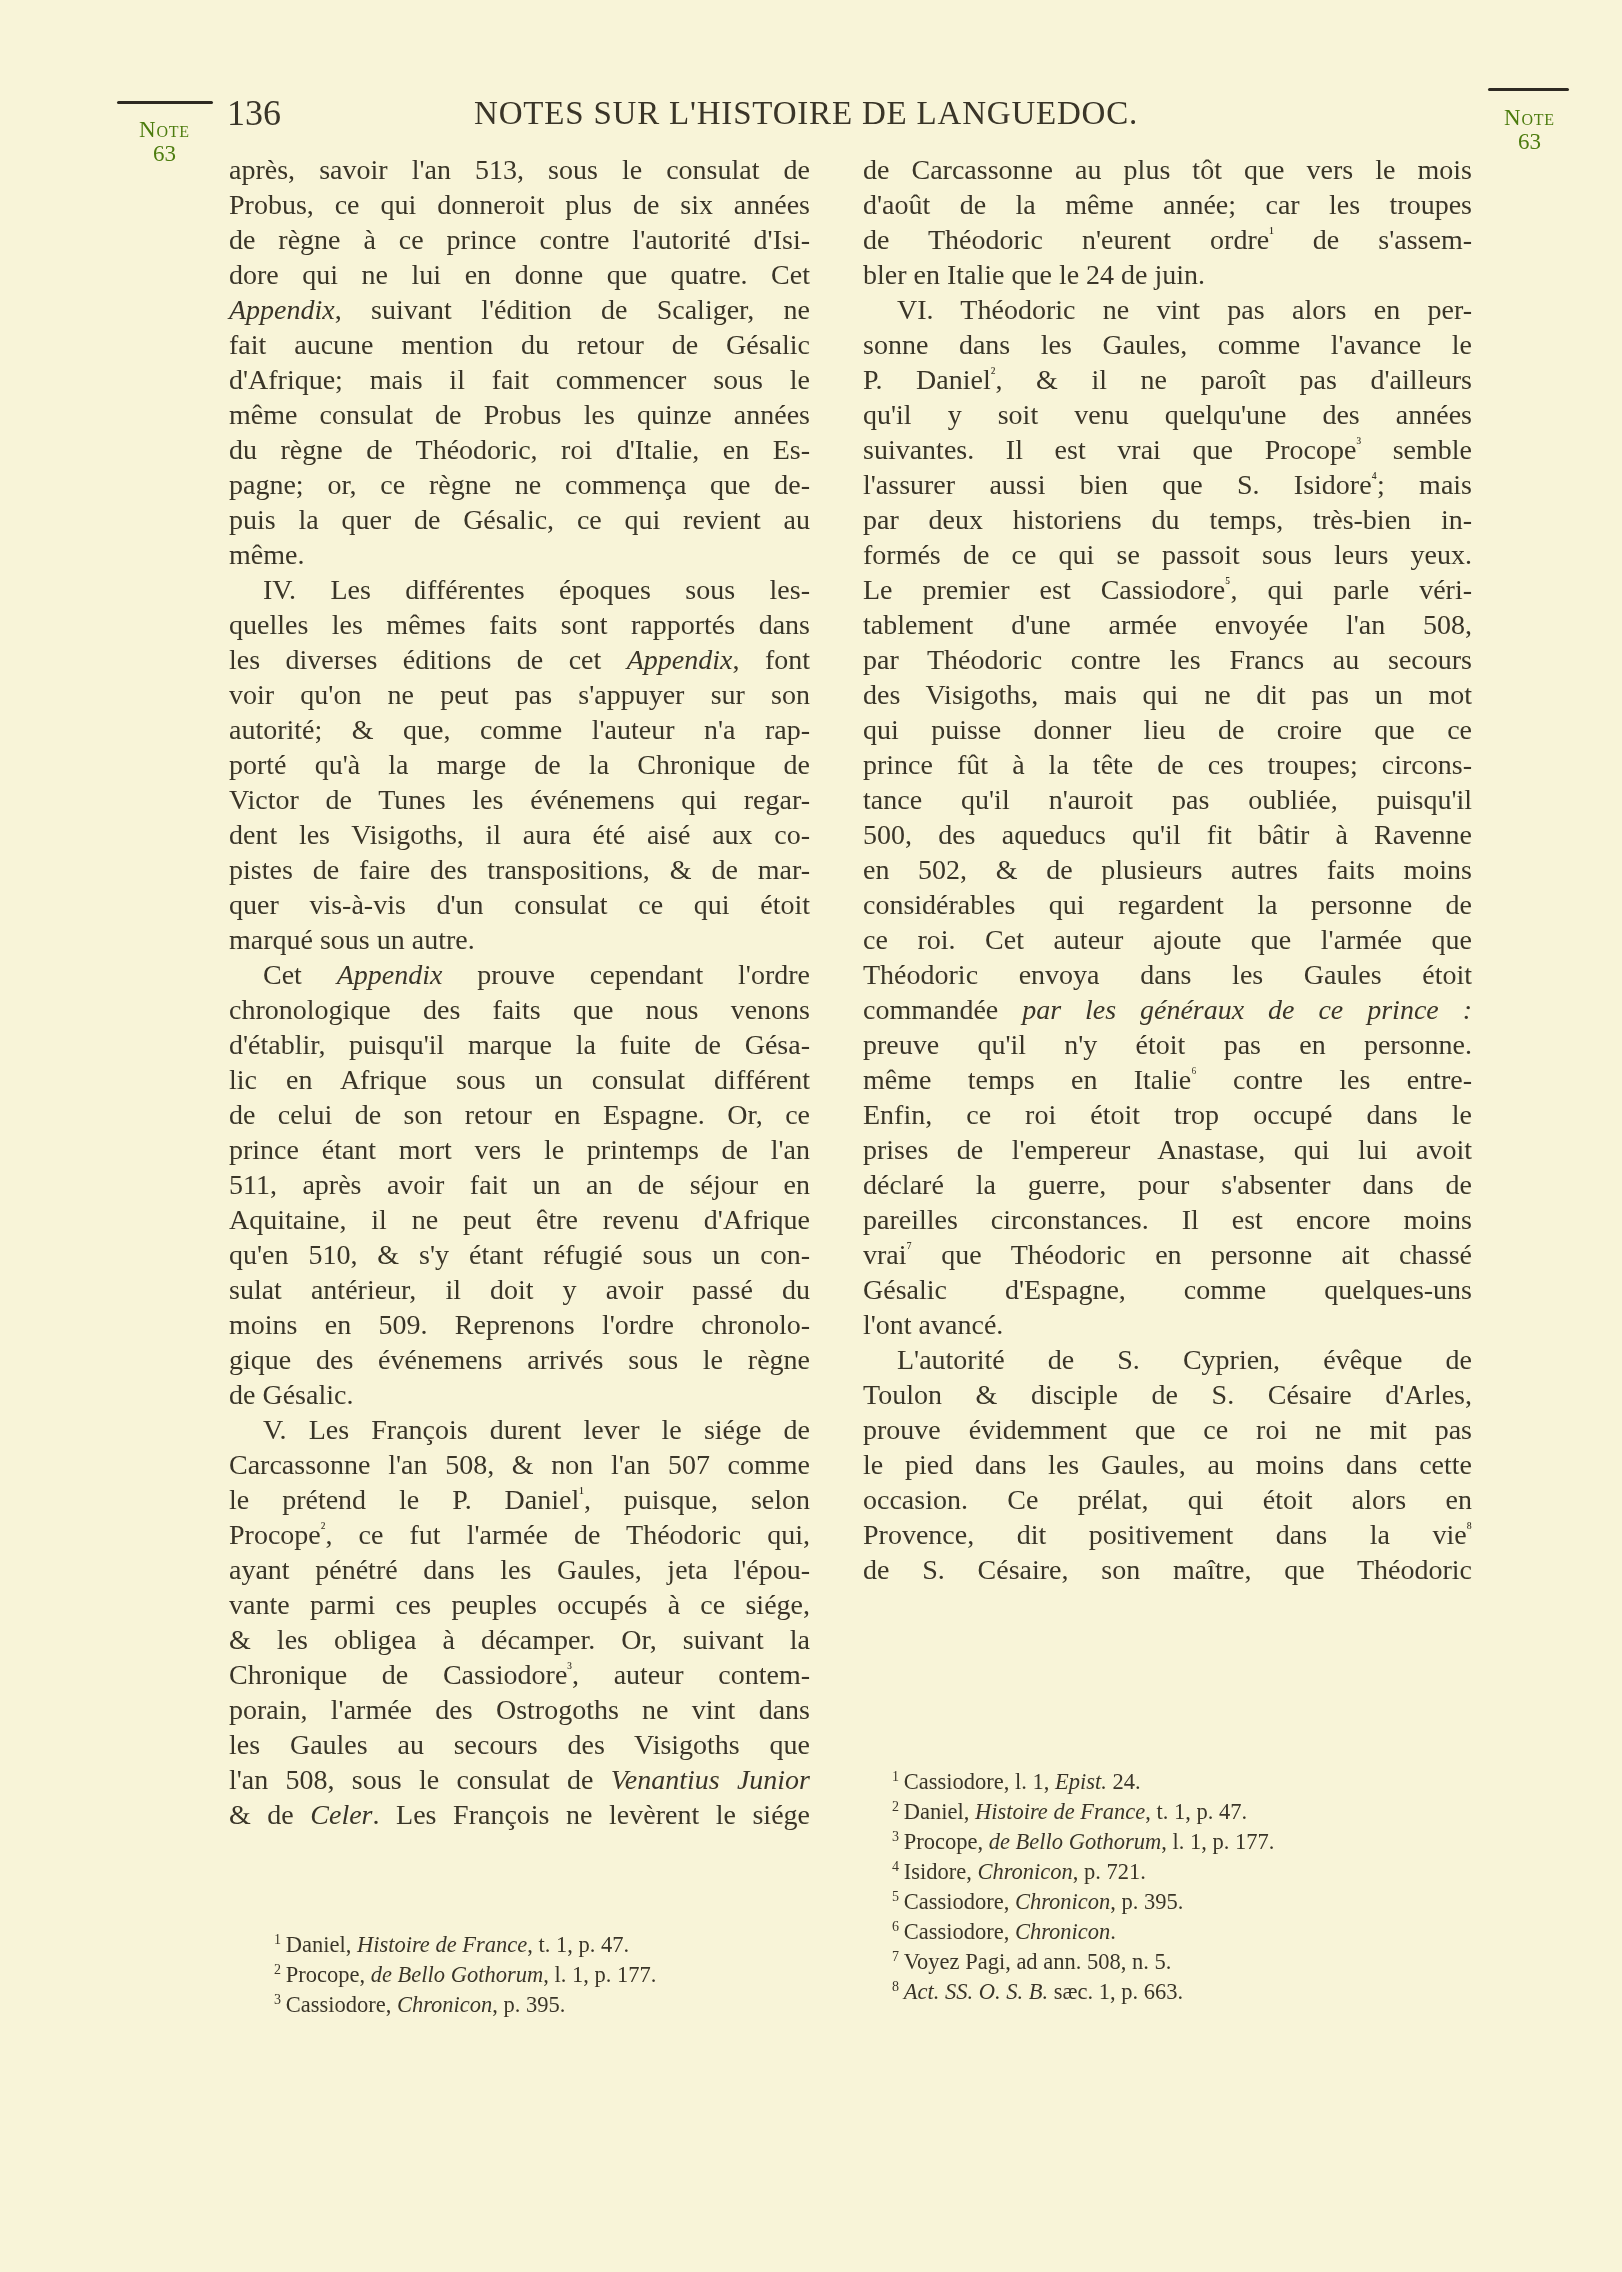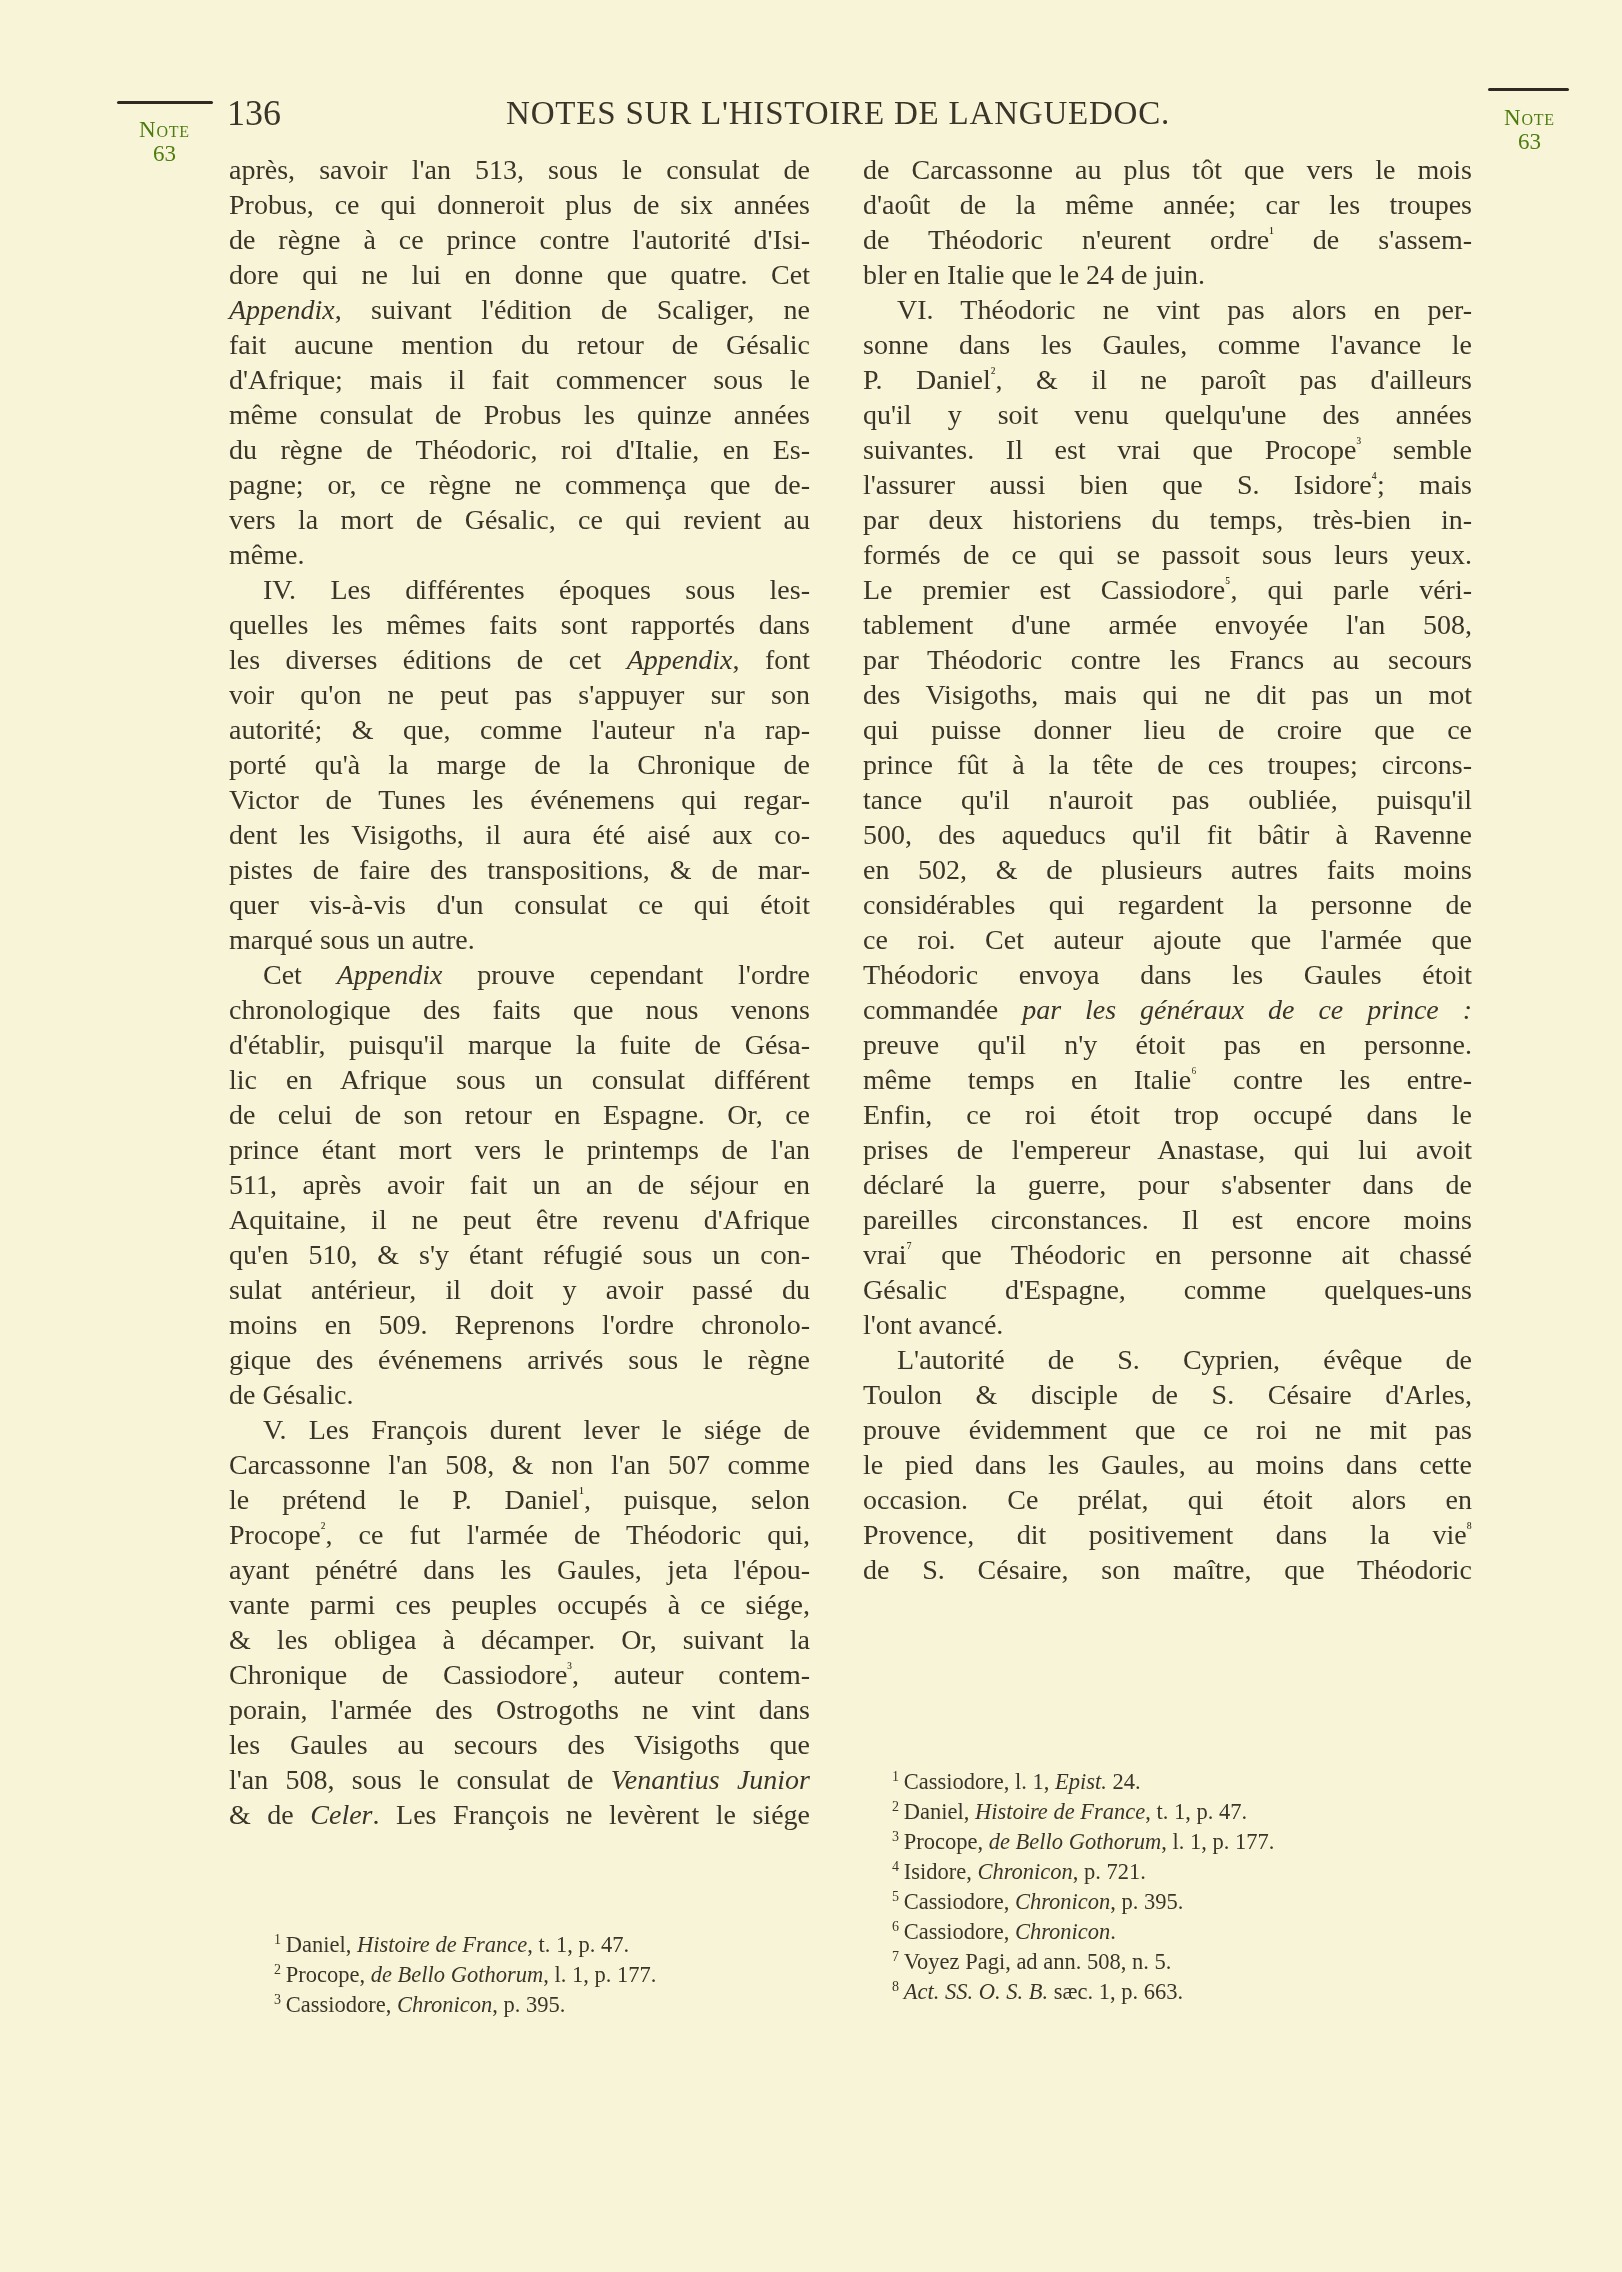--- a/index.html
+++ b/index.html
@@ -17,21 +17,21 @@
     .margin-note {
       position: absolute; text-align: center; line-height: 1.05;
       font-size: 23px; color: #4d7c0f;
     }
     .margin-note .note-word { font-variant: small-caps; font-size: 23px; letter-spacing: 0.8px; }
     .margin-note .note-num { font-size: 23px; display: block; }
     .page-number {
       position: absolute; left: 227px; top: 92px; font-size: 36px; color: #3a3528;
     }
     .running-head {
-      position: absolute; left: 506px; top: 95px; font-size: 33px; letter-spacing: 0.8px;
+      position: absolute; left: 474px; top: 95px; font-size: 33px; letter-spacing: 0.8px;
       color: #3a3528;
     }
     .column {
       position: absolute; font-size: 28px; line-height: 35px; text-align: justify;
     }
     .col-left { left: 229px; top: 152px; width: 581px; }
     .col-right { left: 863px; top: 152px; width: 609px; }
     .line { display: block; text-align: justify; text-align-last: justify; white-space: nowrap; height: 35px; }
     .line.last { text-align-last: left; }
     sup { font-size: 15.5px; line-height: 0; vertical-align: 11px; }
@@ -66,21 +66,21 @@
     <span class="line">après, savoir l'an 513, sous le consulat de</span>
     <span class="line">Probus, ce qui donneroit plus de six années</span>
     <span class="line">de règne à ce prince contre l'autorité d'Isi-</span>
     <span class="line">dore qui ne lui en donne que quatre. Cet</span>
     <span class="line"><i>Appendix</i>, suivant l'édition de Scaliger, ne</span>
     <span class="line">fait aucune mention du retour de Gésalic</span>
     <span class="line">d'Afrique; mais il fait commencer sous le</span>
     <span class="line">même consulat de Probus les quinze années</span>
     <span class="line">du règne de Théodoric, roi d'Italie, en Es-</span>
     <span class="line">pagne; or, ce règne ne commença que de-</span>
-    <span class="line">vers la mort de Gésalic, ce qui revient au</span>
+    <span class="line">puis la quer de Gésalic, ce qui revient au</span>
     <span class="line last">même.</span>
     <span class="line" style="padding-left: 34px;">IV. Les différentes époques sous les-</span>
     <span class="line">quelles les mêmes faits sont rapportés dans</span>
     <span class="line">les diverses éditions de cet <i>Appendix</i>, font</span>
     <span class="line">voir qu'on ne peut pas s'appuyer sur son</span>
     <span class="line">autorité; &amp; que, comme l'auteur n'a rap-</span>
     <span class="line">porté qu'à la marge de la Chronique de</span>
     <span class="line">Victor de Tunes les événemens qui regar-</span>
     <span class="line">dent les Visigoths, il aura été aisé aux co-</span>
     <span class="line">pistes de faire des transpositions, &amp; de mar-</span>

